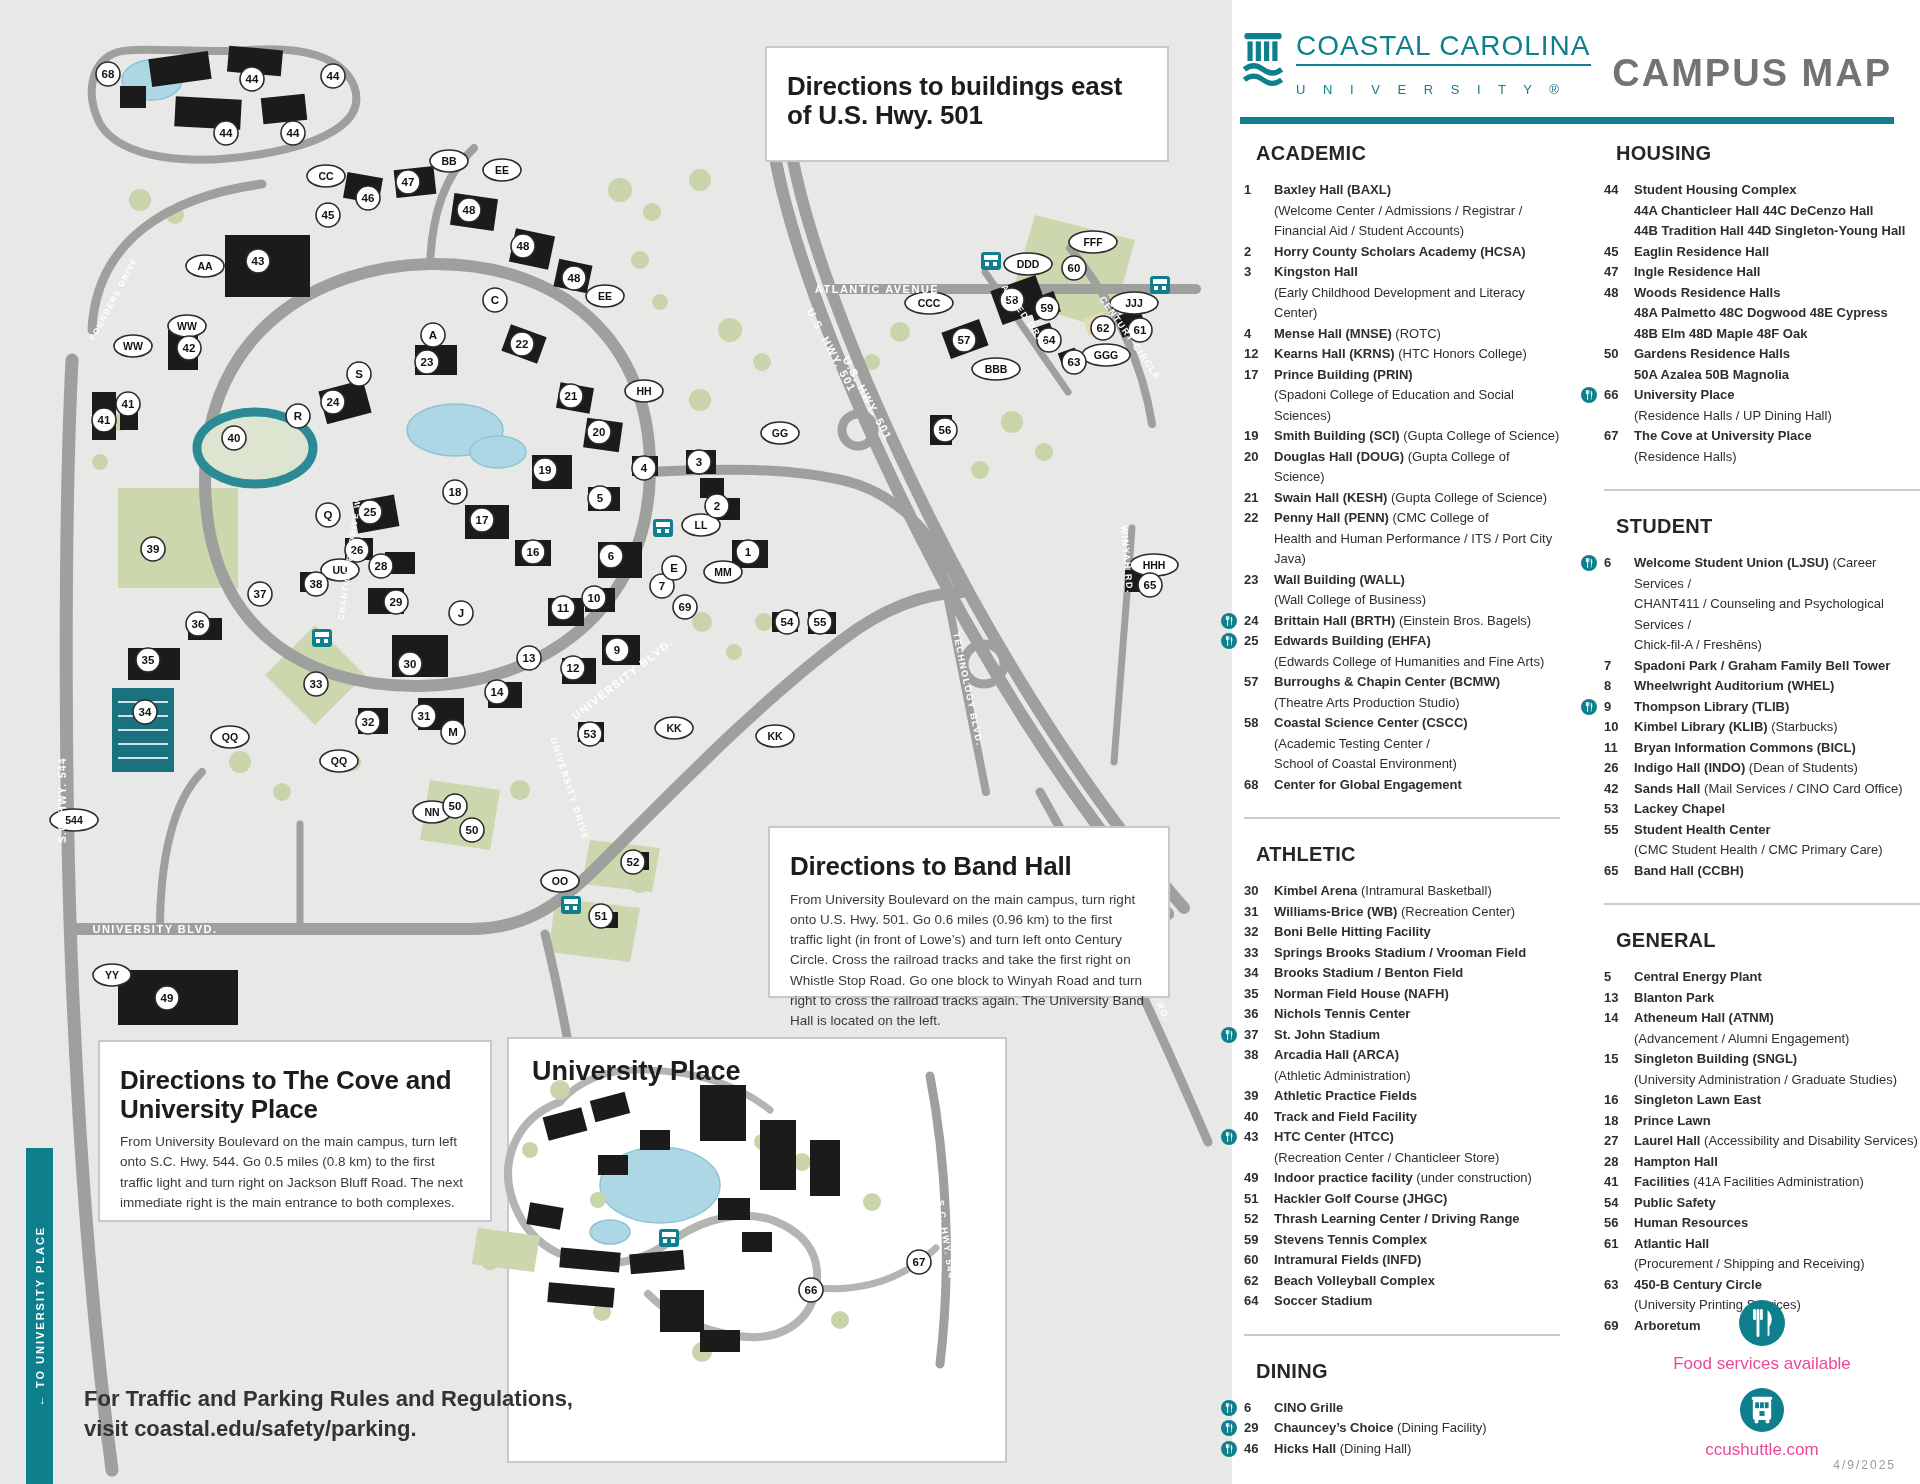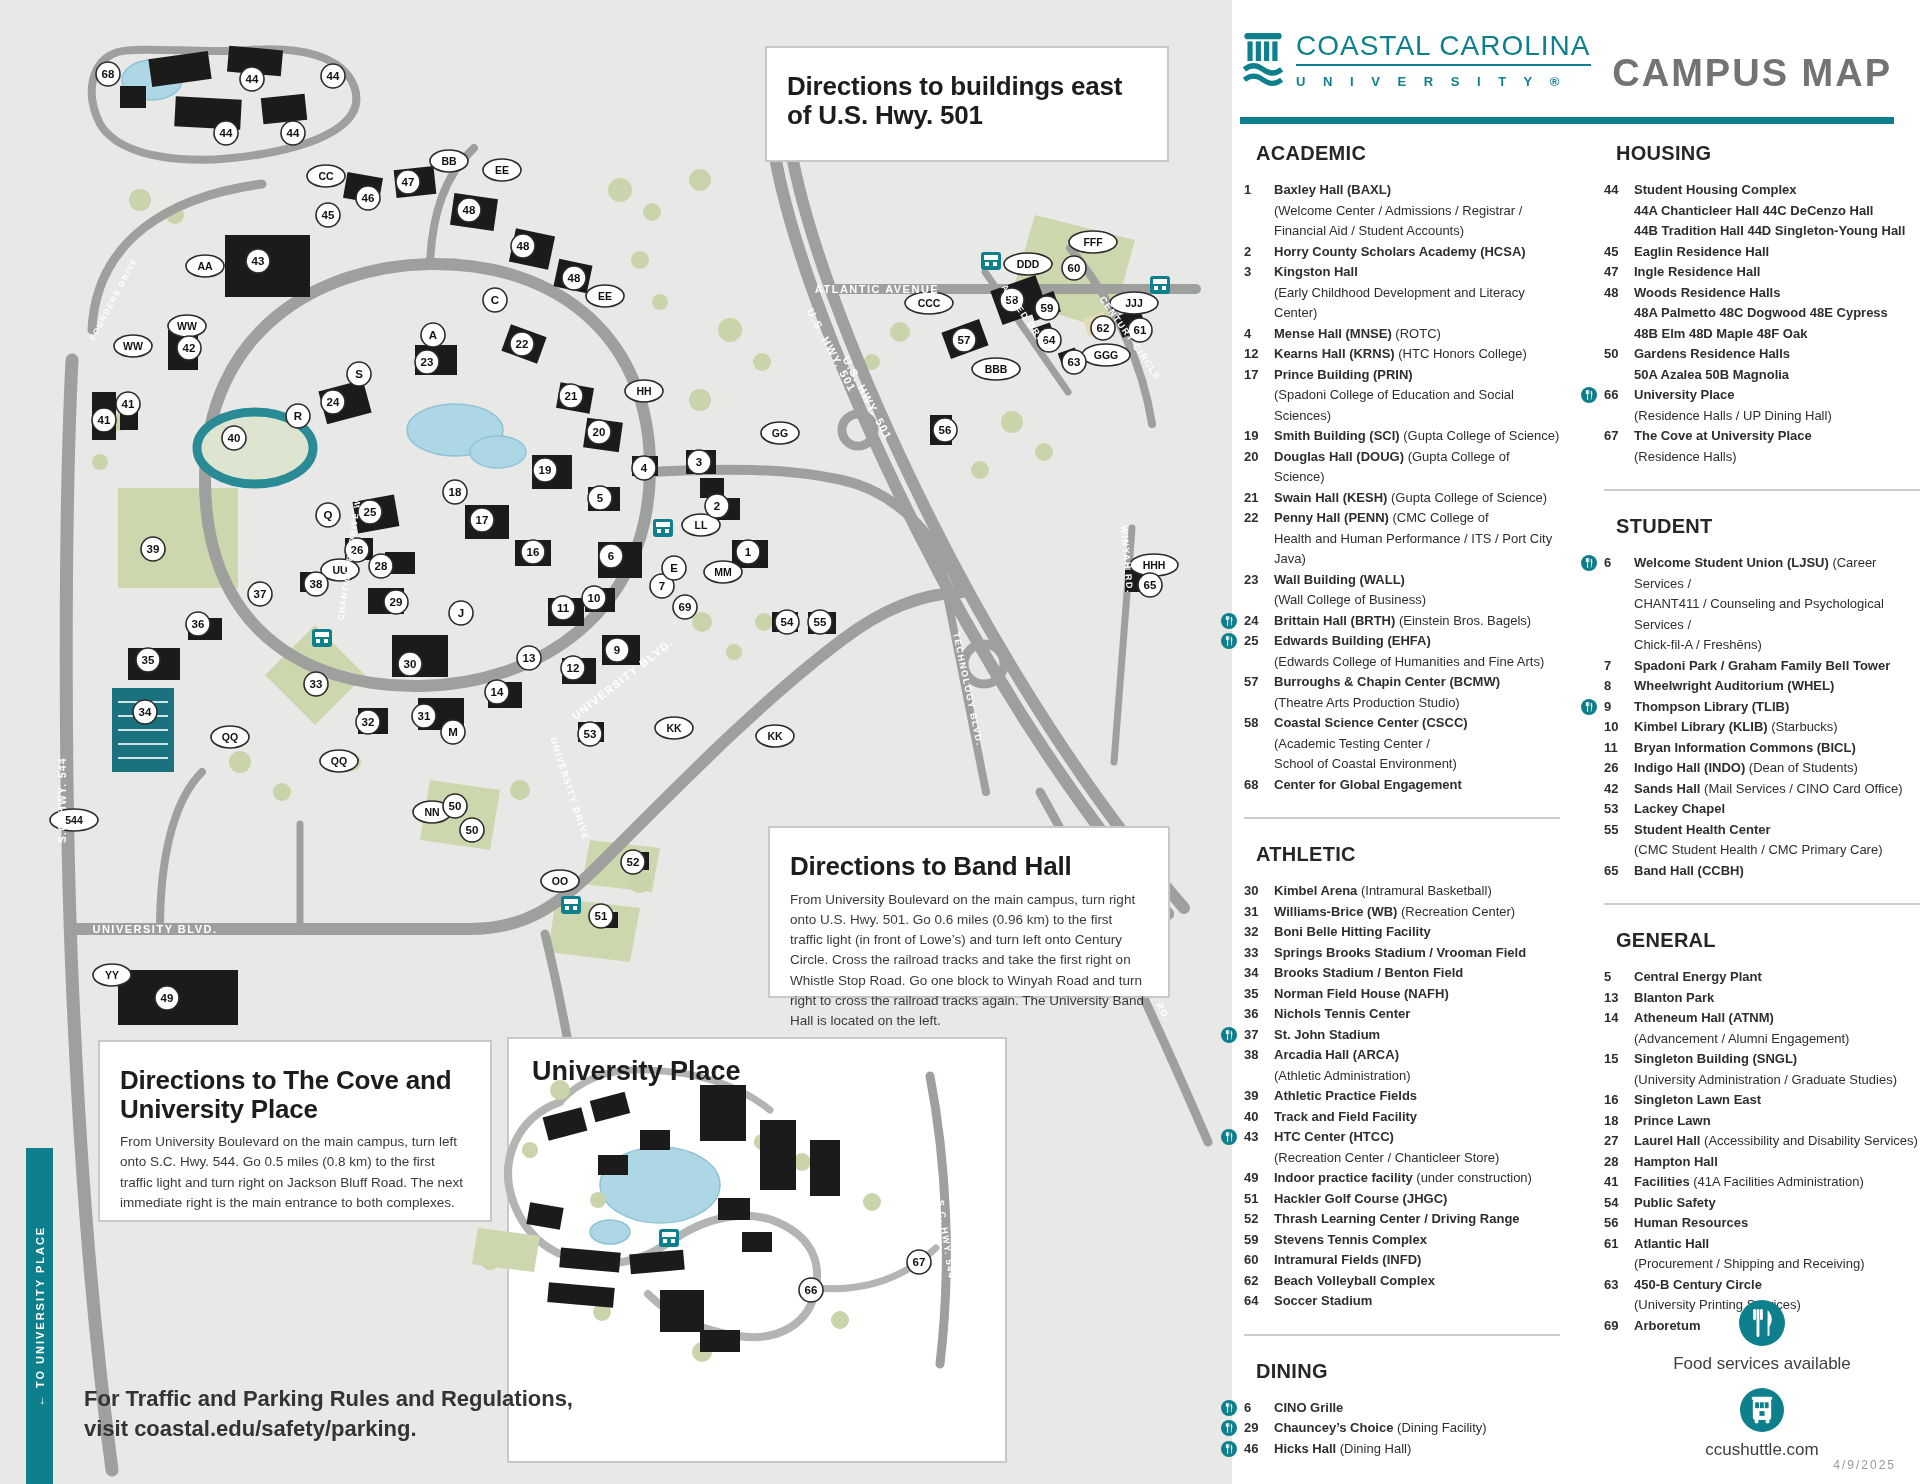--- a/index.html
+++ b/index.html
@@ -17,38 +17,38 @@
   #inset-title{position:absolute;left:532px;top:1056px;font-size:27px;font-weight:800;color:#1d1d1d}
   #traffic-note{position:absolute;left:84px;top:1384px;font-size:22px;font-weight:700;color:#333;line-height:1.35}
   #side-bar{position:absolute;left:26px;top:1148px;width:27px;height:336px;background:#0e7f8c;overflow:hidden}
   #side-bar span{position:absolute;left:50%;top:50%;transform:translate(-50%,-50%) rotate(-90deg);
       white-space:nowrap;color:#fff;font-size:11px;font-weight:700;letter-spacing:2px}
   
   #panel{position:absolute;left:1232px;top:0;width:688px;height:1484px;background:#fff}
   #logo{position:absolute;left:8px;top:30px;display:flex;align-items:flex-start;gap:10px}
   #logo-text .l1{font-size:28px;color:#0e7f8c;letter-spacing:1px;font-weight:500;white-space:nowrap}
   #logo-text .l2{font-size:13px;color:#0e7f8c;letter-spacing:7px;border-top:2px solid #0e7f8c;
-      margin-top:2px;padding-top:8px;font-weight:700;white-space:nowrap}
+      margin-top:2px;padding-top:16px;font-weight:400;white-space:nowrap}
   #campus-map-title{position:absolute;right:28px;top:52px;font-size:38px;font-weight:800;
       color:#737373;letter-spacing:2px}
   #header-rule{position:absolute;left:8px;right:26px;top:117px;height:7px;background:#0e7f8c}
   .col{position:absolute;top:142px;width:316px;font-size:13px;color:#2e2e2e}
   #colL{left:12px}
   #colR{left:372px}
   .section-h{font-size:20px;font-weight:700;letter-spacing:.3px;margin:24px 12px 15px;color:#262626}
   .col .section-h:first-child{margin-top:0}
   .divider{height:2px;background:#95999780;margin-top:22px}
   .li{position:relative;padding-left:30px;line-height:20.5px}
   .li .num{position:absolute;left:0;top:0;font-weight:700}
   .li b{font-weight:700}
   .li .sub{font-weight:400}
   .li .sub.bold{font-weight:700}
   .foodic{position:absolute;left:-23px;top:2px;width:16px;height:16px}
   #footicons{position:absolute;left:372px;top:1300px;width:316px;text-align:center}
-  #footicons .lbl{color:#404040;font-size:17px;margin:4px 0 14px}
+  #footicons .lbl{color:#ec4899;font-size:17px;margin:4px 0 14px}
   #page-date{position:absolute;right:24px;bottom:12px;color:#9a9a9a;font-size:12px;letter-spacing:2px}
 </style>
 </head>
 <body>
 
 <div id="map-area">
   <svg id="map-svg" width="1232" height="1484" viewBox="0 0 1232 1484">
       <polygon points="118,488 238,488 238,588 118,588" fill="#cdd7ae"></polygon>
       <polygon points="315,625 365,675 315,725 265,675" fill="#cdd7ae"></polygon>
       <polygon points="1035,215 1135,240 1110,330 1010,300" fill="#cdd7ae"></polygon>

